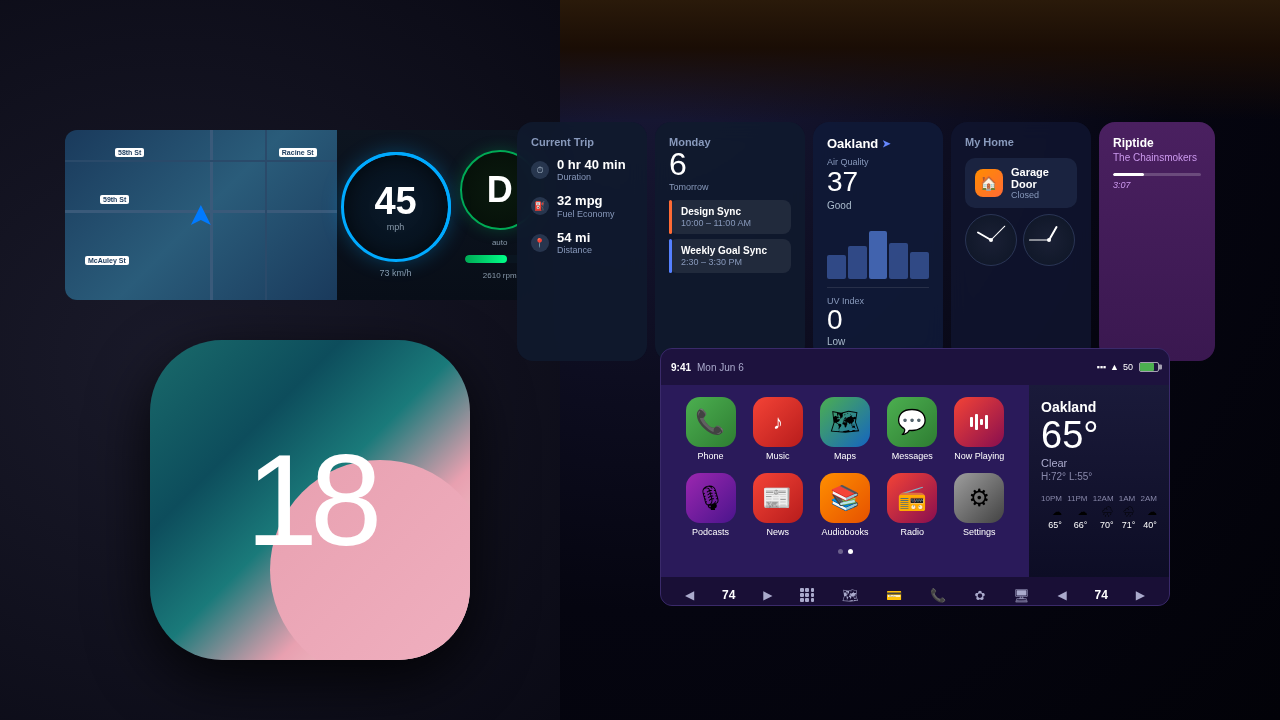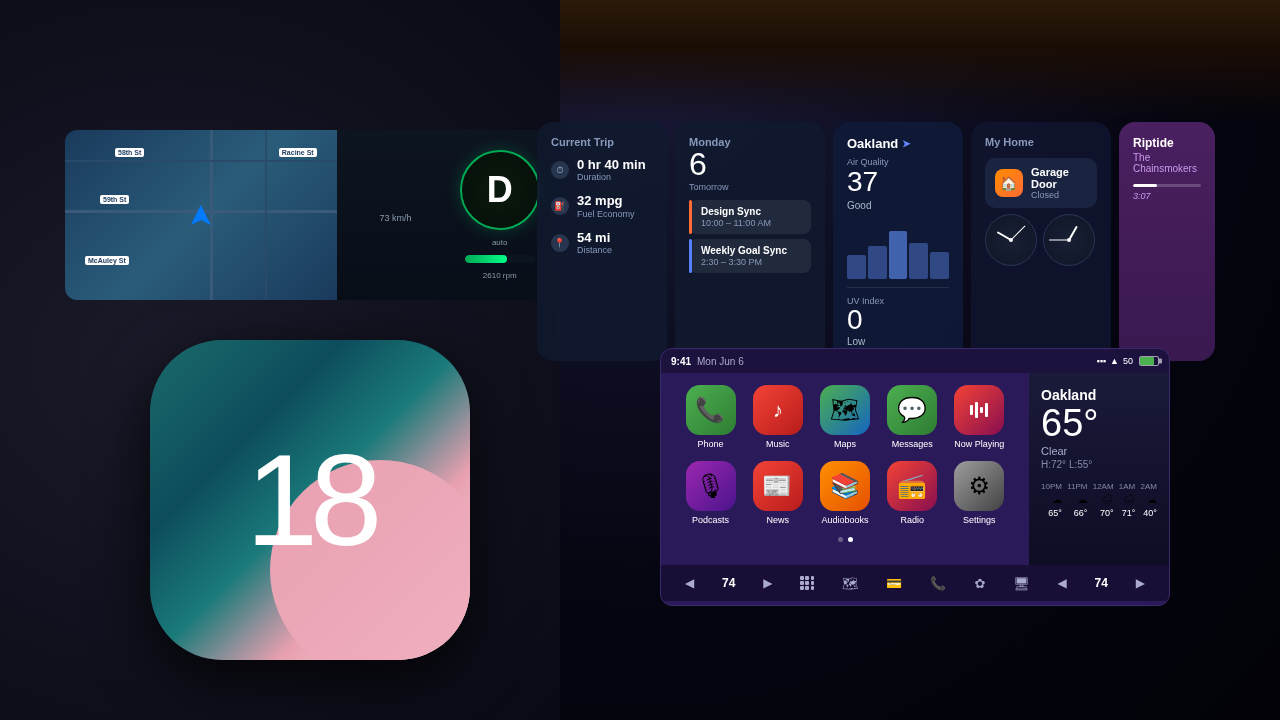--- a/index.html
+++ b/index.html
@@ -472,21 +472,21 @@
       height: 4px;
       background: white;
       border-radius: 50%;
       top: 50%;
       left: 50%;
       transform: translate(-50%, -50%);
     }
 
     
     .music-card {
-      width: 96px;
+      width: 116px;
       padding: 14px;
       background: linear-gradient(180deg, #4a2060 0%, #3a1850 100%);
     }
     .music-title {
       font-size: 12px;
       font-weight: 600;
       color: white;
     }
     .music-artist {
       font-size: 10px;
@@ -522,21 +522,21 @@
       height: 258px;
       background: #2a1a5a;
       border-radius: 12px;
       overflow: hidden;
       z-index: 20;
       border: 1px solid #3a2a6a;
     }
 
     
     .carplay-header {
-      height: 24px;
+      height: 36px;
       background: rgba(0,0,0,0.3);
       display: flex;
       align-items: center;
       padding: 0 10px;
       gap: 6px;
     }
     .cp-time {
       font-size: 10px;
       font-weight: 600;
       color: white;
@@ -747,20 +747,25 @@
 
     <div class="map-road" style="top:0;left:145px;width:3px;height:100%;background:#3a5a7a;"></div>
     <div class="map-road" style="top:80px;left:0;width:100%;height:3px;background:#3a5a7a;"></div>
     <div class="map-road" style="top:30px;left:0;width:100%;height:2px;background:#2a4a6a;"></div>
     <div class="map-road" style="top:0;left:200px;width:2px;height:100%;background:#2a4a6a;"></div>
 
     <div class="map-arrow"></div>
   </div>
 
   <div class="speed-gauge">
+    <div class="gauge-circle">
+      <div class="gauge-arc"></div>
+      <span class="speed-number">45</span>
+      <span class="speed-unit">mph</span>
+    </div>
     <span class="speed-sub">73 km/h</span>
   </div>
 
   <div class="gear-section">
     <div class="gear-circle">
       <span class="gear-letter">D</span>
     </div>
     <span class="gear-sub">auto</span>
     <div class="rpm-bar-container">
       <div class="rpm-bar"></div>

